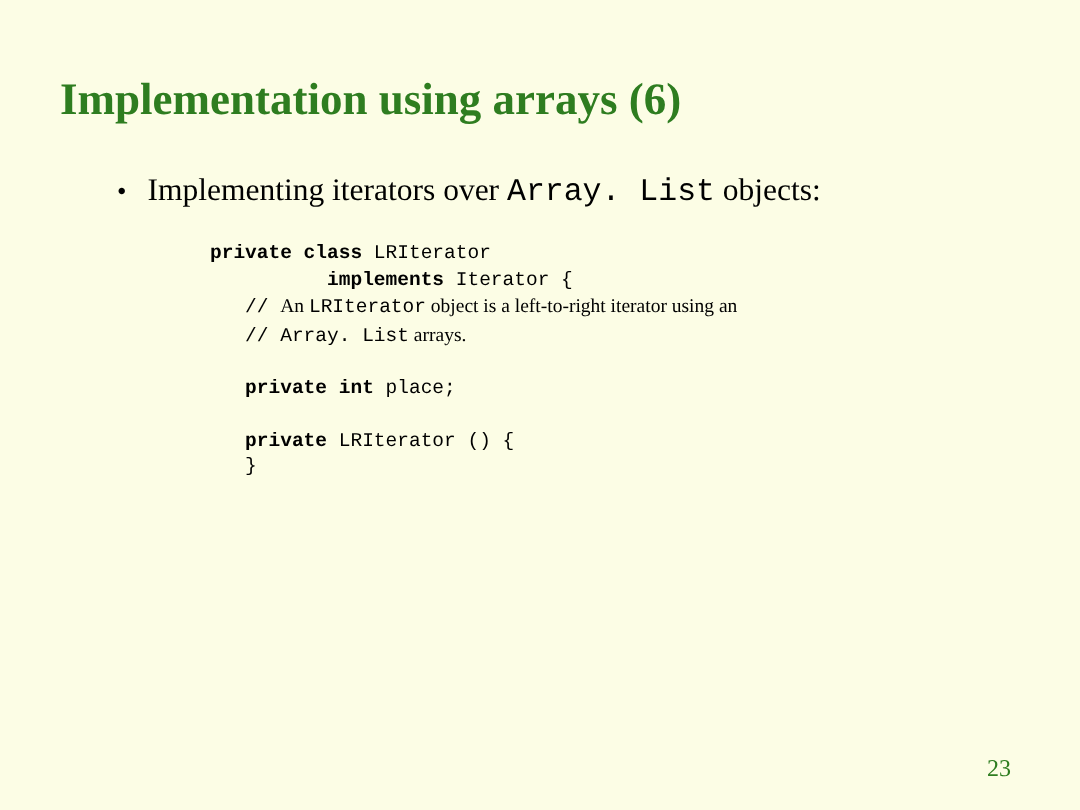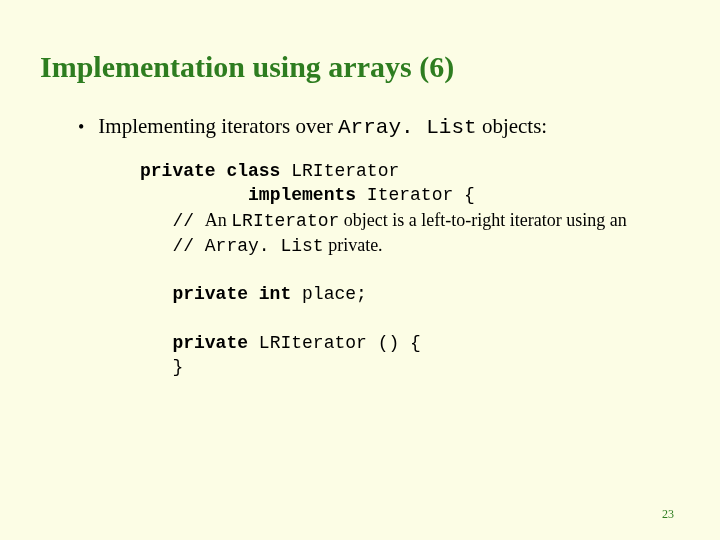--- a/index.html
+++ b/index.html
@@ -25,53 +25,53 @@
     margin-left: 38px;
     margin-bottom: 20px;
   }
   .bullet-dot {
     margin-right: 14px;
     font-size: 18px;
   }
   .mono { font-family: "Courier New", Courier, monospace; }
   .code-block {
     margin-left: 100px;
-    font-size: 18px;
+    font-size: 13px;
     line-height: 1.35;
     color: #000;
     font-family: "Courier New", Courier, monospace;
   }
   .code-line { white-space: pre; }
   .serif { font-family: Liberation Serif, serif; }
   .bold { font-weight: bold; }
   .page-num {
     position: absolute;
     bottom: 18px;
     right: 46px;
-    font-size: 12px;
+    font-size: 16px;
     color: #2e7d20;
   }
 </style>
 </head>
 <body>
 
 <div class="title">Implementation using arrays (6)</div>
 
 <div class="bullet-row">
   <span class="bullet-dot">•</span>
   <span>
     <span>Implementing iterators over </span><span class="mono">Array. List</span><span> objects:</span>
   </span>
 </div>
 
 <div class="code-block">
   <div class="code-line"><span class="bold">private class</span><span> LRIterator</span></div>
   <div class="code-line">          <span class="bold">implements</span><span> Iterator {</span></div>
   <div class="code-line"><span>   // </span><span class="serif">An </span><span>LRIterator</span><span class="serif"> object is a left-to-right iterator using an</span></div>
-  <div class="code-line"><span>   // </span><span>Array. List</span><span class="serif"> private.</span></div>
+  <div class="code-line"><span>   // </span><span>Array. List</span><span class="serif"> arrays.</span></div>
   <div class="code-line"> </div>
   <div class="code-line">   <span class="bold">private int</span><span> place;</span></div>
   <div class="code-line"> </div>
   <div class="code-line">   <span class="bold">private</span><span> LRIterator () {</span></div>
   <div class="code-line">   }</div>
 </div>
 
 <div class="page-num">23</div>
 
 </body></html>

